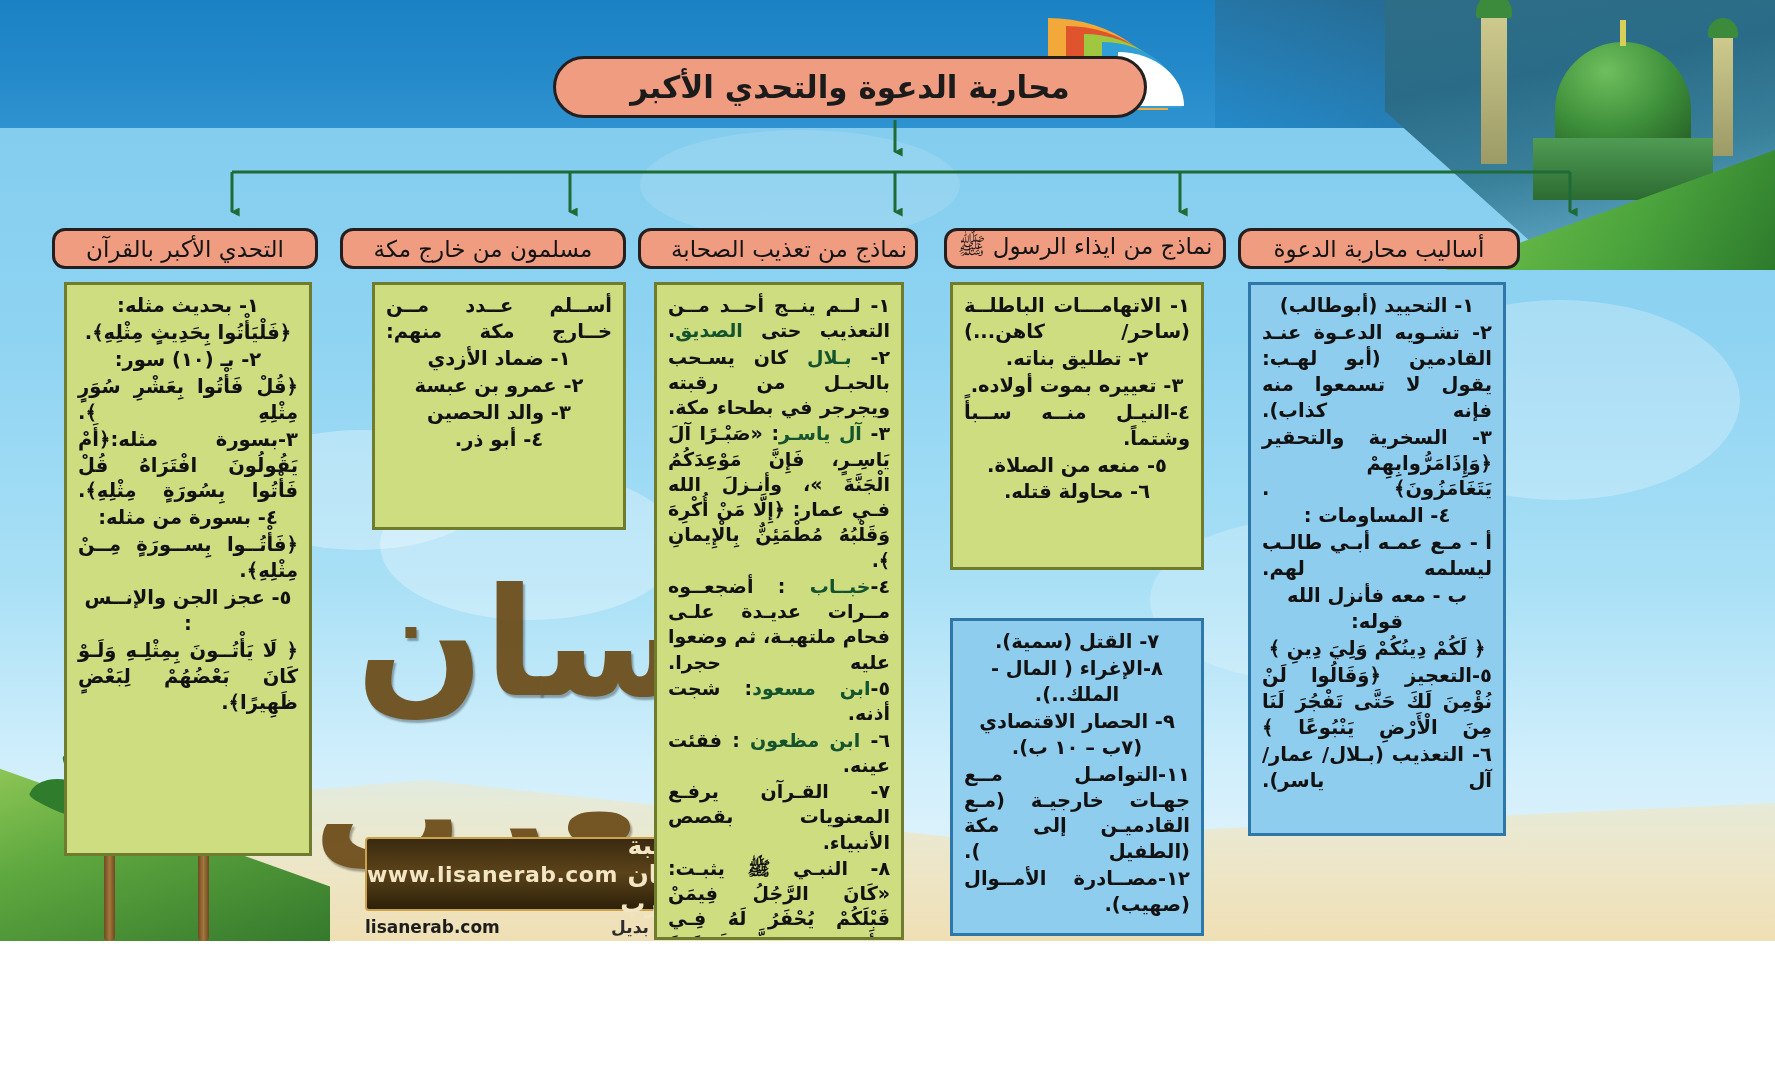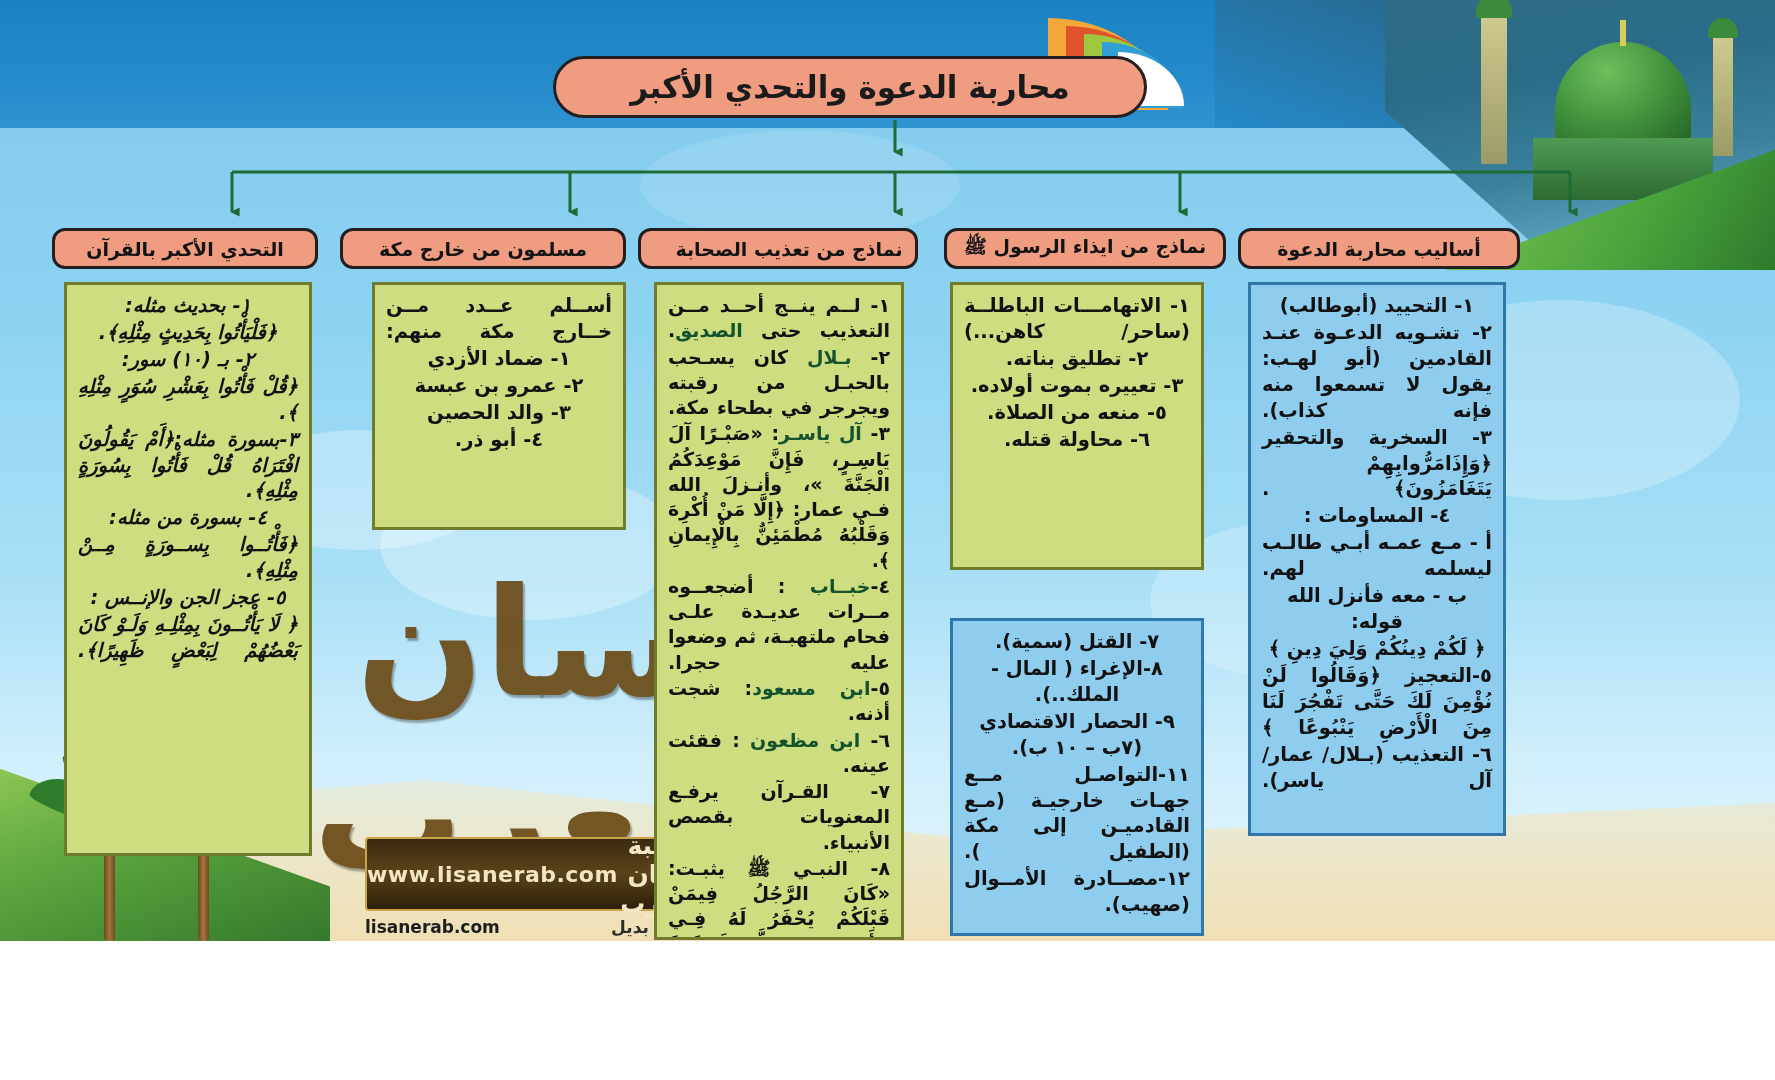--- a/index.html
+++ b/index.html
@@ -131,21 +131,21 @@
   
   .hdr {
     position: absolute; height: 41px;
     background: #ef9c80;
     border: 3px solid #231f20;
     border-radius: 13px;
     display: flex; align-items: center; justify-content: center;
     z-index: 5;
   }
   .hdr .t {
-    font-size: 19px; font-weight: bold; color: #141414; white-space: nowrap;
+    font-size: 23px; font-weight: normal; color: #141414; white-space: nowrap;
   }
 
   
   .box {
     position: absolute;
     border: 3px solid #6d7a2b;
     padding: 8px 11px 10px 11px;
     overflow: hidden;
     z-index: 4;
   }
@@ -281,21 +281,21 @@
   <div class="hdr" style="left:638px; top:228px; width:280px;padding-left:22px;">
     <span class="t">نماذج من تعذيب الصحابة</span>
   </div>
   <div class="hdr" style="left:944px; top:228px; width:282px;">
     <span class="t">نماذج من ايذاء الرسول ﷺ</span>
   </div>
   <div class="hdr" style="left:1238px; top:228px; width:282px;">
     <span class="t">أساليب محاربة الدعوة</span>
   </div>
 
-  <div class="box green" style="left:64px; top:282px; width:248px; height:574px;font-style:italic;">
+  <div class="box green" style="left:64px; top:282px; width:248px; height:574px;">
     <p class="ctr">١- بحديث مثله:</p>
     <p class="ctr quran">﴿فَلْيَأْتُوا بِحَدِيثٍ مِثْلِهِ﴾.</p>
     <p class="ctr">٢- بـ (١٠) سور:</p>
     <p class="justify-both quran">﴿قُلْ فَأْتُوا بِعَشْرِ سُوَرٍ مِثْلِهِ ﴾.</p>
     <p class="justify-both quran">٣-بسورة مثله:﴿أَمْ يَقُولُونَ افْتَرَاهُ قُلْ فَأْتُوا بِسُورَةٍ مِثْلِهِ﴾.</p>
     <p class="ctr">٤- بسورة من مثله:</p>
     <p class="justify-both quran">﴿فَأْتُــوا بِســورَةٍ مِــنْ مِثْلِهِ﴾.</p>
     <p class="ctr">٥- عجز الجن والإنــس :</p>
     <p class="justify-both quran">﴿ لَا يَأْتُــونَ بِمِثْلِـهِ وَلَـوْ كَانَ بَعْضُهُمْ لِبَعْضٍ ظَهِيرًا﴾.</p>
   </div>
@@ -316,20 +316,21 @@
     <p class="justify-both">٥-<span class="red">ابن مسعود</span>: شجت أذنه.</p>
     <p class="justify-both">٦- <span class="red">ابن مظعون</span> : فقئت عينه.</p>
     <p class="justify-both">٧- القـرآن يرفـع المعنويات بقصص الأنبياء.</p>
     <p class="justify-both">٨- النبـي ﷺ يثبـت: «كَانَ الرَّجُلُ فِيمَنْ قَبْلَكُمْ يُحْفَرُ لَهُ فِـي الأَرْضِ.... وَاللَّـهِ لَيُتِمَّـنَّ هَذَا الأَمْرَ..» (خ).</p>
   </div>
 
   <div class="box green" style="left:950px; top:282px; width:254px; height:288px;">
     <p class="justify-both">١- الاتهامـــات الباطلــة (ساحر/ كاهن...)</p>
     <p class="ctr">٢- تطليق بناته.</p>
     <p class="ctr">٣- تعييره بموت أولاده.</p>
+    <p class="justify-both">٤-النيـل منــه ســبأً وشتماً.</p>
     <p class="ctr">٥- منعه من الصلاة.</p>
     <p class="ctr">٦- محاولة قتله.</p>
   </div>
 
   <div class="box blue" style="left:950px; top:618px; width:254px; height:318px;">
     <p class="ctr">٧- القتل (سمية).</p>
     <p class="ctr">٨-الإغراء ( المال - الملك..).</p>
     <p class="ctr">٩- الحصار الاقتصادي (٧ب – ١٠ ب).</p>
     <p class="justify-both">١١-التواصـل مــع جهـات خارجيـة (مـع القادميـن إلى مكة (الطفيل ).</p>
     <p class="justify-both">١٢-مصــادرة الأمــوال (صهيب).</p>

